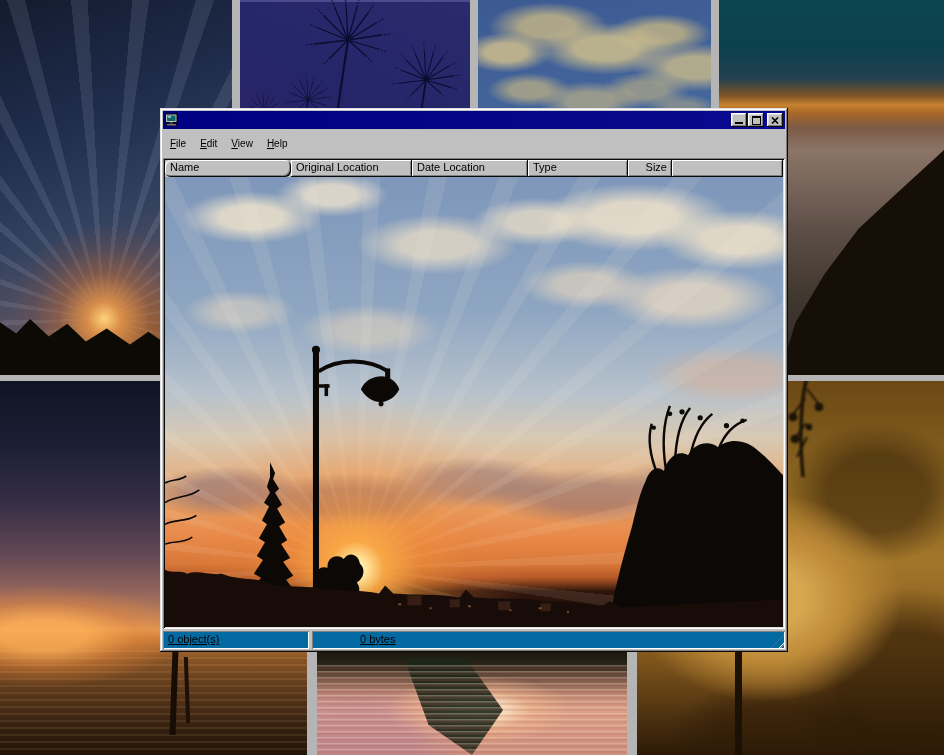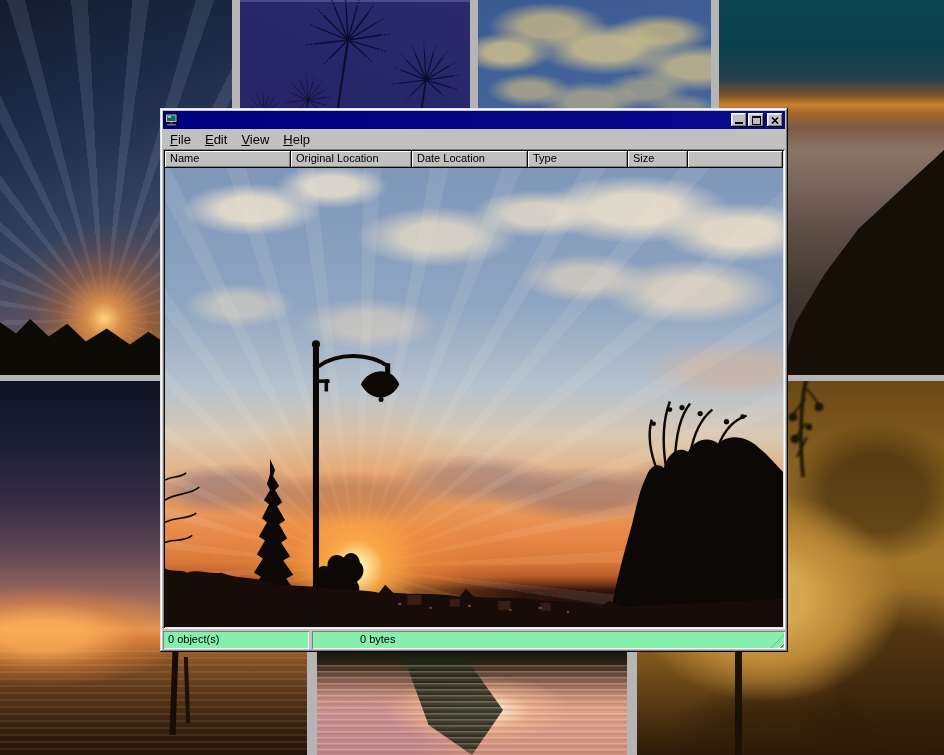--- a/index.html
+++ b/index.html
@@ -70,30 +70,30 @@
   .titlebar { height:18px; background:linear-gradient(90deg,#000082,#0a0a8e); display:flex; align-items:center; padding:1px 2px; flex:none; }
   .tb-icon { width:14px; height:14px; flex:none; }
   .tb-title { flex:1; color:#fff; font-size:11px; font-weight:bold; padding-left:3px; }
   .tb-btns { display:flex; align-items:center; }
   .tbtn { width:16px; height:14px; background:#c0c0c0; display:flex; align-items:center; justify-content:center;
     box-shadow: inset -1px -1px 0 #0a0a0a, inset 1px 1px 0 #fff, inset -2px -2px 0 #808080, inset 2px 2px 0 #dfdfdf; }
   .tbtn + .tbtn { margin-left:1px; }
   .tbtn.close { margin-left:3px; }
   .glyph-min { width:8px; height:2px; background:#000; margin-top:6px; }
   .glyph-max { width:9px; height:9px; border:1px solid #000; border-top-width:2px; }
-  .menubar { height:20px; display:flex; align-items:center; padding:2px 0 1px 0; flex:none; font-size:13px; color:#000; }
+  .menubar { height:29px; display:flex; align-items:center; padding:2px 0 1px 0; flex:none; font-size:10px; color:#000; }
   .mitem { padding:2px 7px 3px 7px; }
   .ak { text-decoration:underline; }
   .listwrap { flex:1; display:flex; flex-direction:column; min-height:0;
     box-shadow: inset 1px 1px 0 #808080, inset -1px -1px 0 #fff, inset 2px 2px 0 #0a0a0a, inset -2px -2px 0 #dfdfdf;
     padding:2px; background:#c0c0c0; }
   .hrow { height:17px; display:flex; flex:none; font-size:11px; }
   .hcell { background:#c0c0c0; padding:1px 5px 0 5px; white-space:nowrap; overflow:hidden;
     box-shadow: inset -1px -1px 0 #0a0a0a, inset 1px 1px 0 #fff, inset -2px -2px 0 #808080; }
-  .c0{width:126px;} .c1{width:121px;} .c2{width:116px;} .c3{width:100px;} .c4{width:60px;text-align:left;} .c5{flex:1;}
+  .c0{width:126px;border-radius:6px;} .c1{width:121px;} .c2{width:116px;} .c3{width:100px;} .c4{width:44px;text-align:right;} .c5{flex:1;}
   .viewport { flex:1; position:relative; min-height:0; background:#000; }
 
   
   .photo-base { position:absolute; inset:0;
     background:
       radial-gradient(circle 170px at 31% 87%, #fff6d8 0%, #ffe49a 6%, rgba(250,170,70,.92) 16%, rgba(242,146,60,.5) 38%, rgba(235,135,60,.2) 65%, transparent 100%),
       repeating-conic-gradient(from 228deg at 31% 87%, rgba(255,242,222,.09) 0 2.5deg, rgba(0,0,0,0) 2.5deg 9.5deg),
       radial-gradient(ellipse 70px 26px at 14% 9%, rgba(244,230,204,.8) 0 45%, transparent 100%),
       radial-gradient(ellipse 56px 22px at 27% 4%, rgba(246,232,206,.75) 0 45%, transparent 100%),
       radial-gradient(ellipse 80px 30px at 44% 15%, rgba(242,226,198,.7) 0 45%, transparent 100%),
@@ -108,21 +108,21 @@
       radial-gradient(ellipse 80px 26px at 10% 70%, rgba(122,100,118,.5) 0 45%, transparent 100%),
       radial-gradient(ellipse 96px 28px at 30% 72%, rgba(118,96,114,.5) 0 45%, transparent 100%),
       radial-gradient(ellipse 90px 26px at 50% 68%, rgba(124,102,118,.45) 0 45%, transparent 100%),
       radial-gradient(ellipse 100px 28px at 68% 71%, rgba(118,96,112,.45) 0 45%, transparent 100%),
       radial-gradient(ellipse 90px 26px at 88% 68%, rgba(122,100,116,.45) 0 45%, transparent 100%),
       linear-gradient(180deg, #7e97ba 0%, #8fa6c2 30%, #b7c2cc 48%, #d8c9b4 58%, #e3b489 66%, #e89a5d 74%, #e8894a 80%, #d87838 86%, #b55a28 89%, #7a3a1a 90.5%, #30160c 92%, #140a06 100%); }
   .sil { position:absolute; inset:0; width:100%; height:100%; }
 
   
   .statusbar { height:18px; margin-top:2px; display:flex; flex:none; font-size:11px; }
-  .spanel { box-shadow: inset 1px 1px 0 #808080, inset -1px -1px 0 #fff; padding:2px 5px 0 5px; background:#86efac; position:relative; }
+  .spanel { box-shadow: inset 1px 1px 0 #808080, inset -1px -1px 0 #fff; padding:2px 5px 0 5px; background:#0369a1; position:relative;text-decoration:underline; }
   .sp1 { width:146px; margin-right:3px; }
   .sp2 { flex:1;padding-left:48px; }
   .grip { position:absolute; right:1px; bottom:1px; width:13px; height:13px;
     background:repeating-linear-gradient(-45deg, transparent 0 2px, #808080 2px 3px, #ffffff 3px 4px, transparent 4px 6.5px);
     clip-path:polygon(100% 0, 100% 100%, 0 100%); }
 </style>
 </head>
 <body>
 
 <div class="screen">

